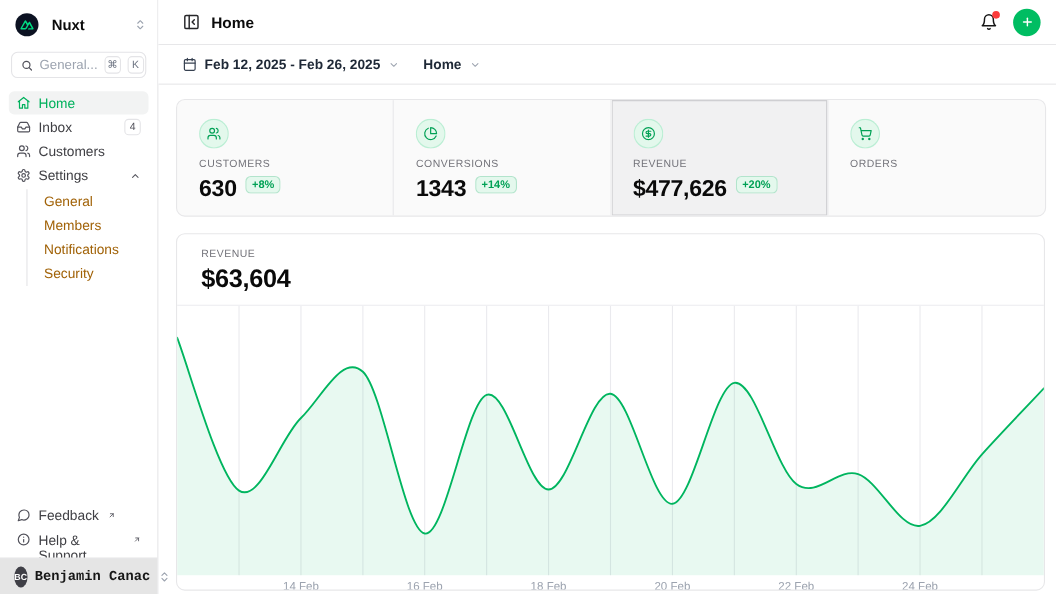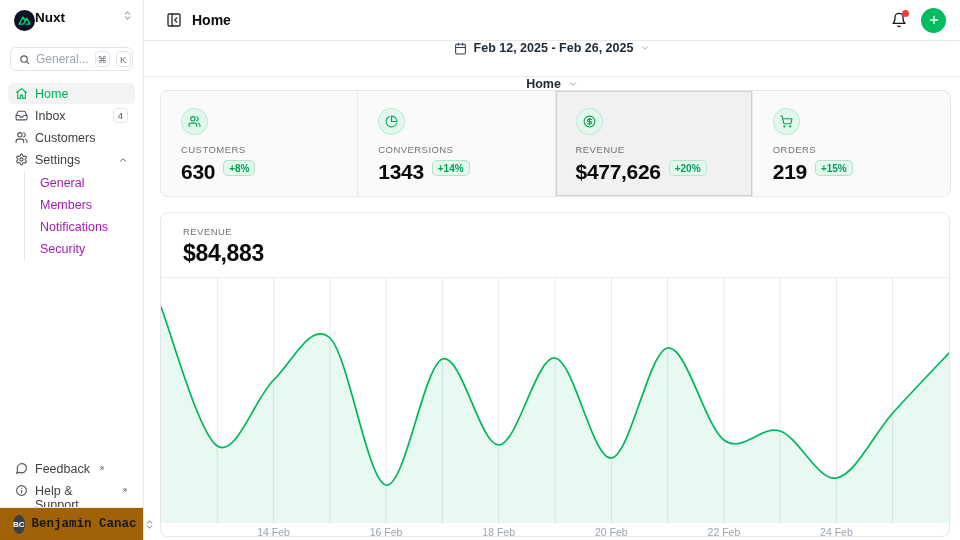--- a/index.html
+++ b/index.html
@@ -9,21 +9,21 @@
     background:#ffffff; color:#0a0a0a;
     font-family:"Liberation Sans", sans-serif; font-size:13px;
     -webkit-font-smoothing:antialiased;
   }
   svg { display:block; }
   .icon { flex:none; display:inline-flex; align-items:center; justify-content:center; }
 
   
   .sidebar { position:absolute; left:0; top:0; width:144px; height:540px;
     background:#fff; border-right:1px solid #e7e7e9; }
-  .brand-row { display:flex; align-items:flex-start; gap:0; padding:10px 10px 0 14px; height:34px; }
+  .brand-row { display:flex; align-items:center; gap:12px; padding:10px 10px 0 14px; height:34px; }
   .brand-logo { width:21px; height:21px; border-radius:50%; background:#0c1222;
     display:flex; align-items:center; justify-content:center; }
   .brand-name { font-weight:700; font-size:13.5px; color:#0a0a0a; flex:1; }
   .brand-expand { color:#9ca3af; cursor:pointer; }
 
   .search-box { margin:13px 10px 0 10px; height:24px; border:1px solid #e4e4e7;
     border-radius:6px; display:flex; align-items:center; gap:6px; padding:0 4px 0 8px;
     background:#fff; cursor:text; }
   .search-box .ph { color:#9ca3af; font-size:12px; flex:1; }
   .kbd { border:1px solid #e4e4e7; border-radius:4px; background:#fff; color:#6b7280;
@@ -36,50 +36,50 @@
   .nav-item .icon { color:#52525b; }
   .nav-item.active { background:#f2f3f3; color:#00b15c; }
   .nav-item.active .icon { color:#00b15c; }
   .nav-label { flex:1; white-space:nowrap; }
   .nav-badge { border:1px solid #e4e4e7; border-radius:4px; font-size:9.5px; color:#52525b;
     min-width:15px; height:15px; display:inline-flex; align-items:center; justify-content:center; }
   .nav-chevron { color:#9ca3af; }
 
   .subnav { margin:2px 0 0 24px; border-left:1px solid #e4e4e7; padding-left:0; }
   .subnav-item { height:22px; display:flex; align-items:center; padding-left:15px;
-    color:#a21caf; font-size:12.5px; cursor:pointer; }
+    color:#a16207; font-size:12.5px; cursor:pointer; }
 
   .sidebar-bottom { position:absolute; left:0; right:0; bottom:34px; }
   .foot-item { display:flex; align-items:flex-start; gap:7px; height:21px; margin:1px 8px;
     padding:0 7px; border-radius:5px; color:#404045; cursor:pointer; font-size:12.5px; }
   .foot-item .icon { color:#52525b; }
   .ext { color:#9ca3af; margin-left:1px; align-self:flex-start; margin-top:3px; }
 
   .user-row { position:absolute; left:0; right:0; bottom:0; height:33px;
     border-top:1px solid #e7e7e9; display:flex; align-items:center; gap:7px;
-    padding:0 10px 0 13px; cursor:pointer; background:#a16207; }
+    padding:0 10px 0 13px; cursor:pointer; background:#e5e5e5; }
   .avatar { width:19px; height:19px; border-radius:50%; background:#3f3f46; color:#fff;
     font-size:8px; font-weight:700; display:flex; align-items:center; justify-content:center; }
   .user-name { font-weight:700; font-size:12.5px; color:#171717; flex:1; white-space:nowrap;font-family:Liberation Mono, monospace; }
 
   
   .main-header { position:absolute; left:144px; top:0; width:816px; height:41px;
     border-bottom:1px solid #e7e7e9; display:flex; align-items:center; padding:0 14px 0 22px; background:#fff; }
   .collapse-btn { color:#27272a; cursor:pointer; margin-right:10px; }
   .page-title { font-weight:700; font-size:14px; color:#0a0a0a; flex:1; }
   .bell-wrap { position:relative; margin-right:14px; cursor:pointer; color:#171717; }
   .bell-dot { position:absolute; top:-2px; right:-2px; width:7px; height:7px;
     border-radius:50%; background:#fb3b3b; }
   .add-btn { width:25px; height:25px; border-radius:50%; background:#00bd62; border:none;
     color:#fff; display:flex; align-items:center; justify-content:center; cursor:pointer; }
 
   
   .toolbar { position:absolute; left:144px; top:41px; width:816px; height:36px;
     border-bottom:1px solid #e7e7e9; display:flex; align-items:center; gap:22px;
-    padding:0 22px; background:#fff;flex-direction:column; }
+    padding:0 22px; background:#fff; }
   .tb-btn { display:flex; align-items:center; gap:7px; color:#1f2937; font-weight:600;
     font-size:12.5px; cursor:pointer; background:none; border:none; padding:0; font-family:inherit; }
   .tb-btn .icon { color:#374151; }
   .tb-btn .chev { color:#9ca3af; }
 
   
   .stats { position:absolute; left:160px; top:90px; width:791px; height:107px;
     border:1px solid #e7e7e9; border-radius:8px; background:#fafafa;
     display:grid; grid-template-columns:1fr 1fr 1fr 1fr; overflow:hidden; }
   .stat-card { padding:17px 20px 0 20px; border-right:1px solid #e9e9eb; cursor:pointer; position:relative; }
@@ -336,31 +336,27 @@
   </div>
   <div class="stat-card">
     <div class="stat-icon-wrap">
       <svg width="13" height="13" viewBox="0 0 24 24" fill="none" stroke="currentColor" stroke-width="2" stroke-linecap="round" stroke-linejoin="round">
           <circle cx="8" cy="21" r="1"></circle>
           <circle cx="19" cy="21" r="1"></circle>
           <path d="M2.05 2.05h2l2.66 12.42a2 2 0 0 0 2 1.58h9.78a2 2 0 0 0 1.95-1.57l1.65-7.43H5.12"></path>
         </svg>
     </div>
     <div class="stat-label">ORDERS</div>
-    <div class="stat-row">
-      <span class="stat-value">219</span>
-      <span class="stat-badge">+15%</span>
-    </div>
   </div>
 </section>
 
 <section class="chart-card">
   <div class="chart-head">
     <div class="chart-label">REVENUE</div>
-    <div class="chart-total">$84,883</div>
+    <div class="chart-total">$63,604</div>
   </div>
   <svg id="revenue-chart" class="chart-plot" viewBox="0 0 788 264">
       <line x1="56.3" y1="0" x2="56.3" y2="245" stroke="#eaeaee" stroke-width="1"></line>
       <line x1="112.6" y1="0" x2="112.6" y2="245" stroke="#eaeaee" stroke-width="1"></line>
       <line x1="168.9" y1="0" x2="168.9" y2="245" stroke="#eaeaee" stroke-width="1"></line>
       <line x1="225.1" y1="0" x2="225.1" y2="245" stroke="#eaeaee" stroke-width="1"></line>
       <line x1="281.4" y1="0" x2="281.4" y2="245" stroke="#eaeaee" stroke-width="1"></line>
       <line x1="337.7" y1="0" x2="337.7" y2="245" stroke="#eaeaee" stroke-width="1"></line>
       <line x1="394.0" y1="0" x2="394.0" y2="245" stroke="#eaeaee" stroke-width="1"></line>
       <line x1="450.3" y1="0" x2="450.3" y2="245" stroke="#eaeaee" stroke-width="1"></line>

